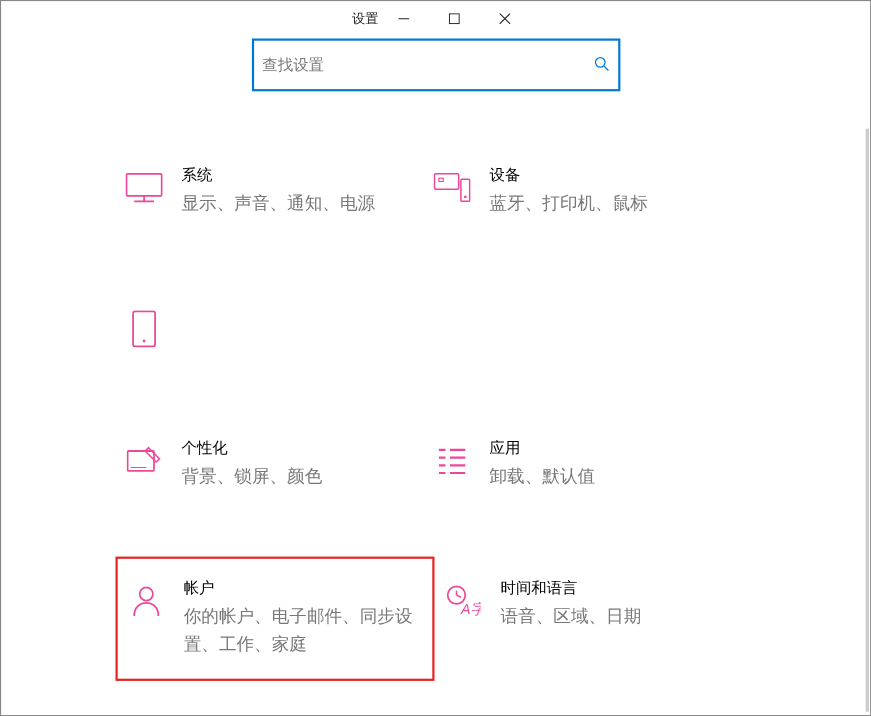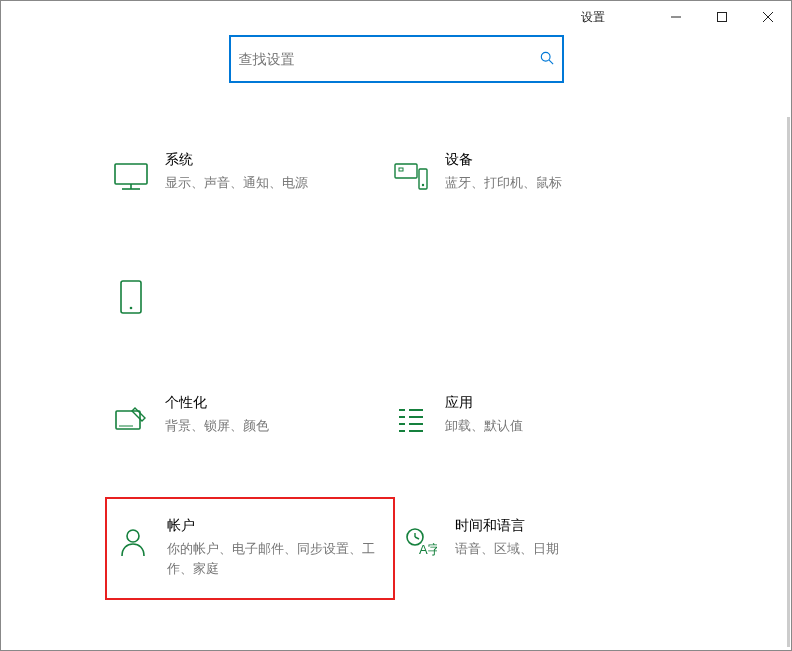--- a/index.html
+++ b/index.html
@@ -9,23 +9,22 @@
       font-family: "Microsoft YaHei", "Segoe UI", sans-serif;
       background: #fff;
       border: 1px solid #888;
       overflow: hidden;
       position: relative;
     }
     .titlebar {
       height: 32px;
       display: flex;
       align-items: center;
-      justify-content: flex-end;
+      justify-content: center;
       padding-left: 10px;
-      gap: 48px;
     }
     .titlebar-title {
       font-size: 12px;
       color: #222;
     }
     .window-controls {
       display: flex;
       height: 100%;
     }
     .win-btn {
@@ -82,35 +81,36 @@
       border: 2px solid #e82020;
       padding: 18px 6px;
       margin-top: -12px;
       width: 290px;
     }
     .cat-icon {
       width: 40px;
       height: 40px;
       flex-shrink: 0;
       display: flex;
-      align-items: flex-end;
-      justify-content: center;
-      color: #15803d;
+      align-items: center;
+      justify-content: center;
+      color: #ec4899;
+      font-style: italic;
     }
     .cat-text {
       margin-left: 14px;
       flex: 1;
     }
     .cat-title {
       font-size: 14px;
       color: #000;
       margin-bottom: 4px;
     }
     .cat-sub {
-      font-size: 13px;
+      font-size: 16px;
       color: #777;
       line-height: 1.6;
     }
     .scrollbar {
       position: absolute;
       right: 1px;
       top: 116px;
       width: 3px;
       height: 530px;
       background: #ccc;

